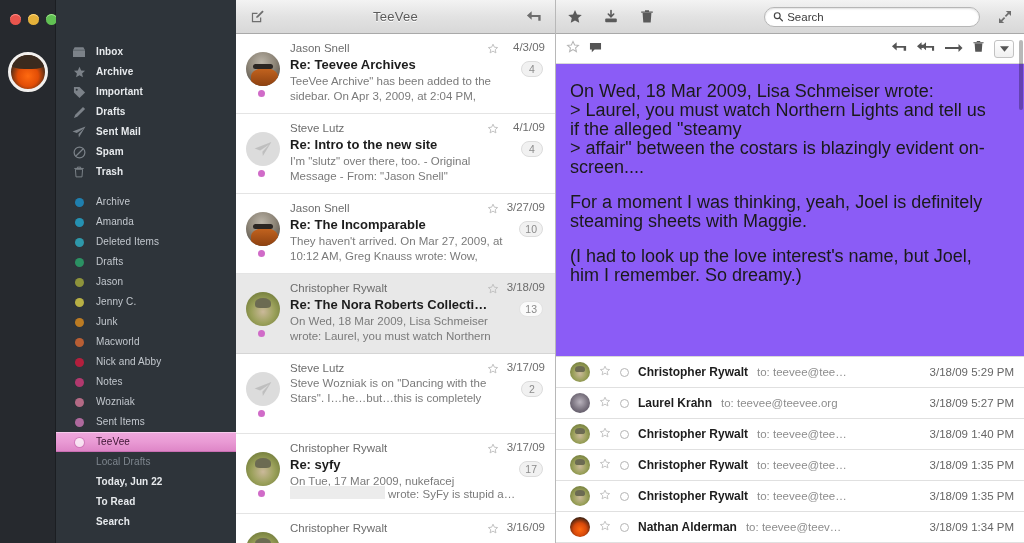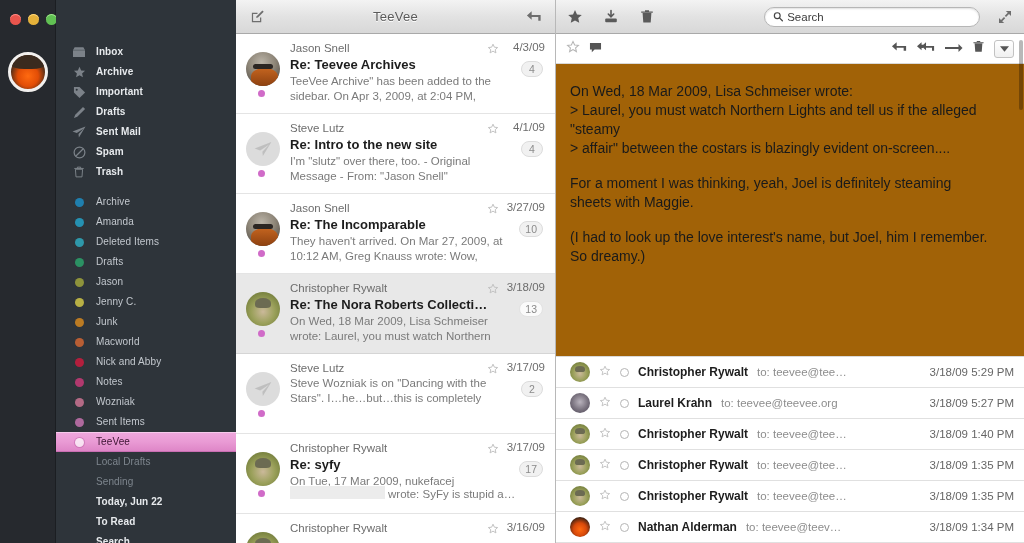--- a/index.html
+++ b/index.html
@@ -195,22 +195,22 @@
     max-width: 300px;
   }
   .sb-sp { flex: 1; }
   .caret-box {
     width: 20px; height: 18px; border: 1px solid #c2c2c2; border-radius: 3px;
     background: linear-gradient(to bottom, #ffffff, #f0f0f0);
     display: flex; align-items: center; justify-content: center;
   }
   .body {
     flex: 1; padding: 18px 22px 0 14px;
-    font-size: 14px; color: #1a1a1a; line-height: 19px;
-    overflow: hidden; background: #a16207;
+    font-size: 18px; color: #1a1a1a; line-height: 19px;
+    overflow: hidden; background: #8b5cf6;
   }
   .body p { margin-bottom: 16px; max-width: 420px; }
   .thread { flex: 0 0 auto; border-top: 1px solid #d9d9d9; }
   .trow {
     height: 31px; display: flex; align-items: center;
     padding: 0 10px 0 14px; gap: 9px;
     border-bottom: 1px solid #e0e0e0; background: #fff;
   }
   .trow .tav { width: 20px; height: 20px; border-radius: 50%; position: relative; overflow: hidden; flex:0 0 20px;}
   .trow .tname { font-size: 12px; font-weight: bold; color: #1d1d1d; white-space: nowrap; }
@@ -381,24 +381,20 @@
             <span class="dot" style="background:#ffffff;box-shadow:0 0 0 1px #c96fb2"></span>
           </span>
           <span class="lbl">TeeVee</span>
         </div>
       </div>
     <div id="sb-states">
         <div class="sb-item dim">
           <span class="ico"></span>
           <span class="lbl">Local Drafts</span>
         </div>
-        <div class="sb-item dim">
-          <span class="ico"></span>
-          <span class="lbl">Sending</span>
-        </div>
       </div>
     <div id="sb-smart">
         <div class="sb-item bold">
           <span class="ico"></span>
           <span class="lbl">Today, Jun 22</span>
         </div>
         <div class="sb-item bold">
           <span class="ico"></span>
           <span class="lbl">To Read</span>
         </div>

